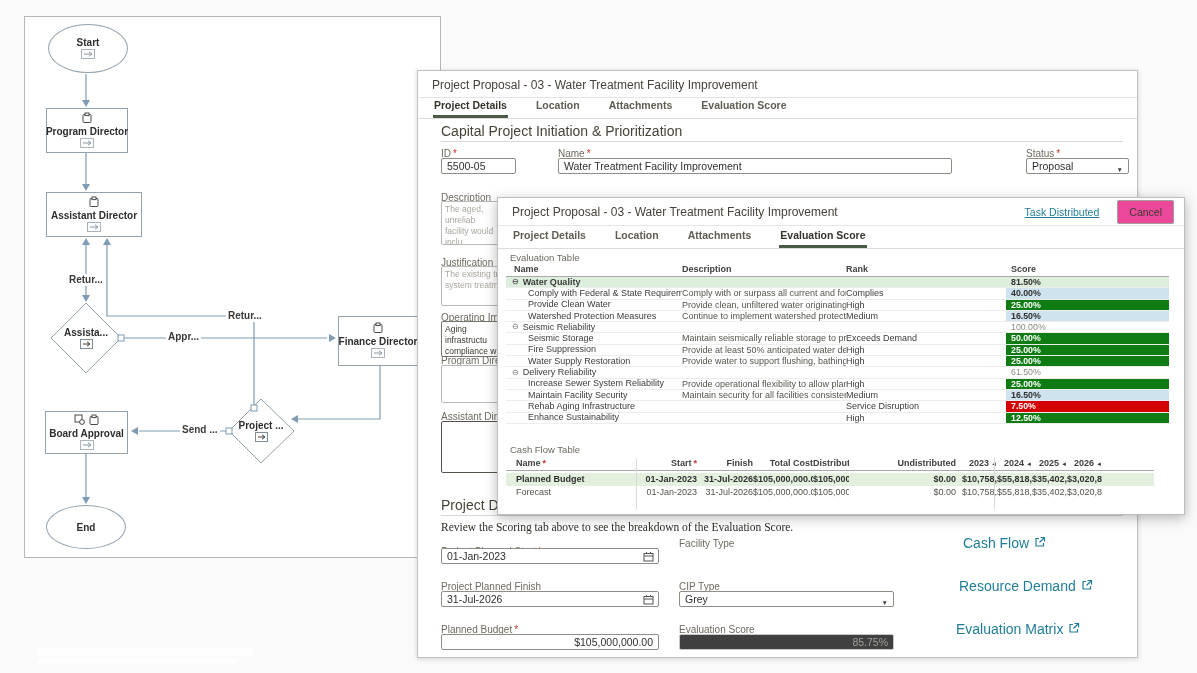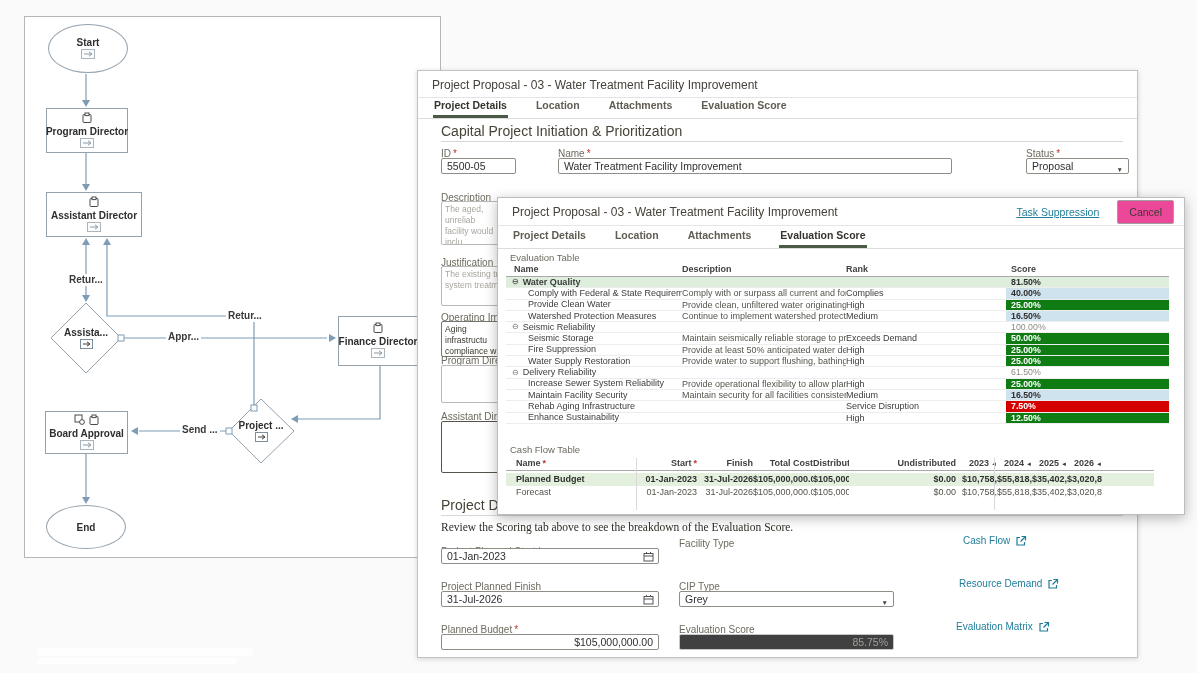--- a/index.html
+++ b/index.html
@@ -40,21 +40,21 @@
   .inp.ralign{text-align:right;}
   .inp.disabled{background:#404040;border-color:#c6c6c6;color:#a19e96;}
   .sel .caret{position:absolute;right:5px;top:4px;font-size:6.5px;color:#444;}
   .dateic{position:absolute;right:4px;top:2px;}
   .tarea{position:absolute;border:1px solid #b9b9b9;border-radius:2px;background:#fff;
     font-size:8.5px;line-height:11px;padding:2px 3px;box-sizing:border-box;
     color:#aaa69e;white-space:pre-line;overflow:hidden;}
   .tarea.darktext{color:#3a382f;border-color:#77766e;}
   .tarea.focusbox{border-color:#55544c;}
   .serifnote{position:absolute;font-family:"Liberation Serif",serif;font-size:11.5px;color:#2f2d26;white-space:nowrap;}
-  .xlink{position:absolute;display:flex;align-items:flex-start;gap:5px;font-size:10px;
+  .xlink{position:absolute;display:flex;align-items:center;gap:5px;font-size:14px;
     color:#1f7d99;white-space:nowrap;}
   .tlink{font-size:10.5px;color:#1f7d99;text-decoration:underline;white-space:nowrap;}
   .btn{font-size:10.5px;color:#3c3a33;background:#ec4899;border:1px solid #9f9f9f;
     border-radius:2px;padding:5px 11px;white-space:nowrap;}
   .dlg-head{position:absolute;left:0;right:0;top:0;height:28px;display:flex;
     align-items:center;padding:0 10px 0 14px;box-sizing:border-box;gap:18px;
     border-bottom:1px solid #e6e6e6;}
   .dlg-title{font-size:12px;color:#46423a;white-space:nowrap;flex:1;}
   .tbl-label{position:absolute;font-size:9.5px;color:#6d6a60;white-space:nowrap;}
   
@@ -325,21 +325,21 @@
             <path d="M5 2.5 H2 V10 H9.5 V7" fill="none" stroke="#1f7d99" stroke-width="1.2"></path>
             <path d="M6.5 1.5 H10.5 V5.5" fill="none" stroke="#1f7d99" stroke-width="1.2"></path>
             <line x1="10.5" y1="1.5" x2="5.5" y2="6.5" stroke="#1f7d99" stroke-width="1.2"></line>
           </svg></span>
       </div>
   </div>
 
   <div class="window dialog-win">
     <div class="dlg-head">
       <div class="dlg-title">Project Proposal - 03 - Water Treatment Facility Improvement</div>
-      <span class="tlink">Task Suppression</span>
+      <span class="tlink">Task Distributed</span>
       <button class="btn">Cancel</button>
     </div>
 
     <div class="tabs" style="top:30px;padding-left:14px">
       <div class="tab">Project Details</div>
       <div class="tab">Location</div>
       <div class="tab">Attachments</div>
       <div class="tab active">Evaluation Score</div>
     </div>
 

